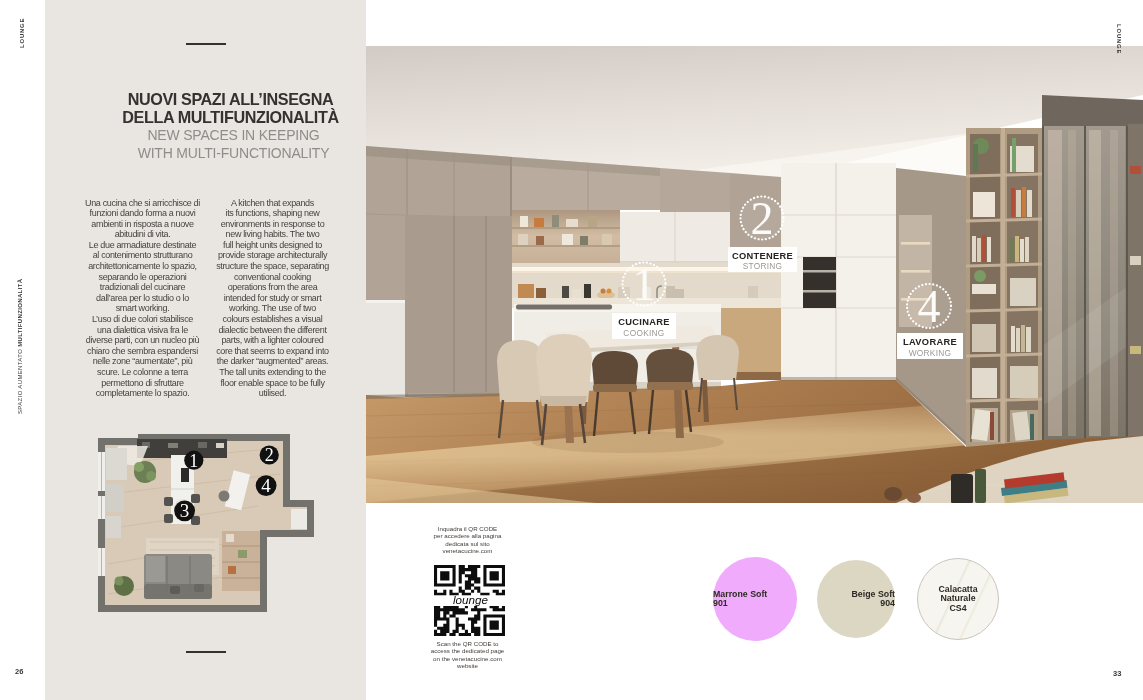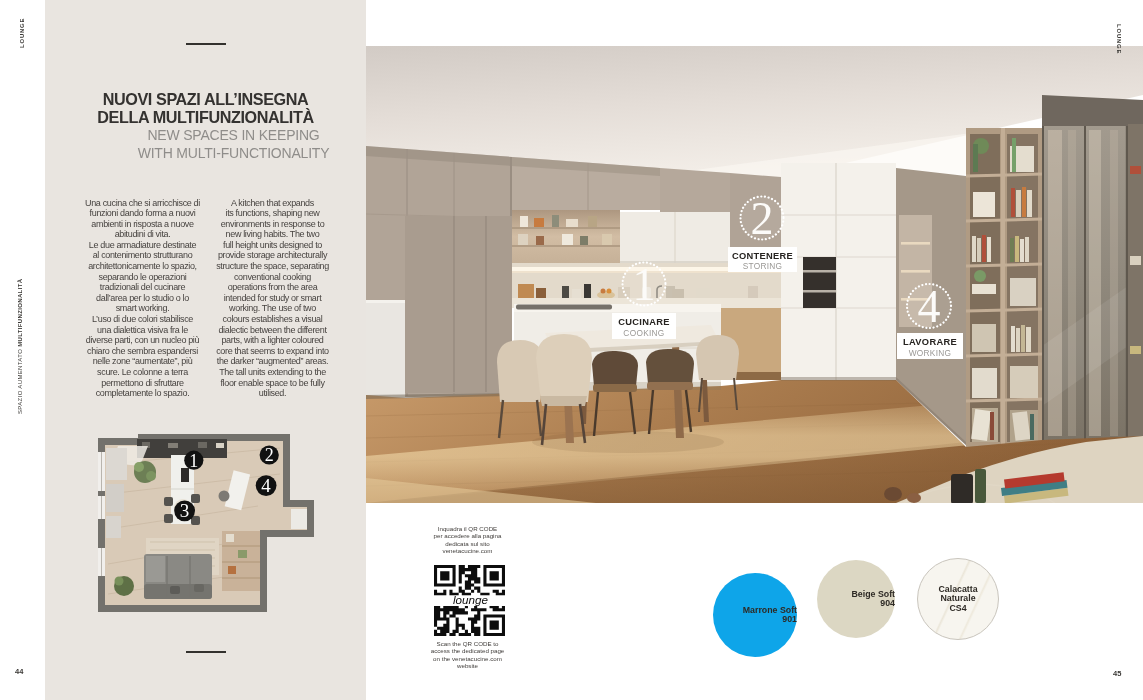--- a/index.html
+++ b/index.html
@@ -11,25 +11,25 @@
 </head>
 <body>
 <div id="page">
 
 <div class="abs" style="left:45px;top:0;width:321px;height:700px;background:#e9e5e0;"></div>
 
 <div class="abs vtext-up" style="left:19px;top:47.5px;font-size:5.9px;font-weight:bold;letter-spacing:0.85px;color:#3a3835;">LOUNGE</div>
 
 <div class="abs vtext-up" style="left:17px;top:414px;font-size:6px;letter-spacing:0.35px;color:#3a3835;">SPAZIO AUMENTATO <b>MULTIFUNZIONALITÀ</b></div>
 
-<div class="abs" style="left:15px;top:667px;font-size:7.5px;font-weight:bold;color:#3a3835;">44</div>
+<div class="abs" style="left:15px;top:667px;font-size:7.5px;font-weight:bold;color:#3a3835;">26</div>
 
 <div class="abs" style="left:186px;top:43px;width:40px;height:2.4px;background:#33312e;"></div>
 
-<div class="abs" style="left:45px;top:90px;width:321px;text-align:center;font-weight:bold;font-size:16.2px;line-height:18px;color:#343230;letter-spacing:-0.4px;">NUOVI SPAZI ALL’INSEGNA<br>DELLA MULTIFUNZIONALITÀ</div>
+<div class="abs" style="left:45px;top:90px;width:321px;text-align:center;font-weight:bold;font-size:16.2px;line-height:18px;color:#343230;letter-spacing:-0.4px;padding-left:25px;">NUOVI SPAZI ALL’INSEGNA<br>DELLA MULTIFUNZIONALITÀ</div>
 
 <div class="abs" style="left:45px;top:125.5px;width:321px;text-align:center;font-weight:normal;font-size:14px;line-height:18px;color:#8f8d8a;letter-spacing:-0.2px;padding-left:28px;">NEW SPACES IN KEEPING<br>WITH MULTI-FUNCTIONALITY</div>
 
 <div class="abs" style="left:62px;top:197.5px;width:161px;text-align:center;font-size:9px;line-height:10.6px;letter-spacing:-0.35px;color:#474340;">Una cucina che si arricchisce di<br>funzioni dando forma a nuovi<br>ambienti in risposta a nuove<br>abitudini di vita.<br>Le due armadiature destinate<br>al contenimento strutturano<br>architettonicamente lo spazio,<br>separando le operazioni<br>tradizionali del cucinare<br>dall’area per lo studio o lo<br>smart working.<br>L’uso di due colori stabilisce<br>una dialettica visiva fra le<br>diverse parti, con un nucleo più<br>chiaro che sembra espandersi<br>nelle zone “aumentate”, più<br>scure. Le colonne a terra<br>permettono di sfruttare<br>completamente lo spazio.</div>
 
 <div class="abs" style="left:192px;top:197.5px;width:161px;text-align:center;font-size:9px;line-height:10.6px;letter-spacing:-0.35px;color:#474340;">A kitchen that expands<br>its functions, shaping new<br>environments in response to<br>new living habits. The two<br>full height units designed to<br>provide storage architecturally<br>structure the space, separating<br>conventional cooking<br>operations from the area<br>intended for study or smart<br>working. The use of two<br>colours establishes a visual<br>dialectic between the different<br>parts, with a lighter coloured<br>core that seems to expand into<br>the darker “augmented” areas.<br>The tall units extending to the<br>floor enable space to be fully<br>utilised.</div>
 
 <svg class="abs" style="left:98px;top:434px;" width="217" height="182" viewBox="0 0 217 182">
 
 <polygon points="0,4 40,4 40,0 192,0 192,66 216,66 216,103 169,103 169,178 0,178" fill="#73716c"></polygon>
@@ -435,29 +435,29 @@
 <rect x="0" y="0" width="70.15" height="70.15" fill="#ffffff"></rect>
 <g fill="#0d0d0d">
         <path d="M0.0 0.0h3.05v3.05h-3.05zM3.05 0.0h3.05v3.05h-3.05zM6.1 0.0h3.05v3.05h-3.05zM9.15 0.0h3.05v3.05h-3.05zM12.2 0.0h3.05v3.05h-3.05zM15.25 0.0h3.05v3.05h-3.05zM18.3 0.0h3.05v3.05h-3.05zM24.4 0.0h3.05v3.05h-3.05zM27.45 0.0h3.05v3.05h-3.05zM33.55 0.0h3.05v3.05h-3.05zM36.6 0.0h3.05v3.05h-3.05zM39.65 0.0h3.05v3.05h-3.05zM42.7 0.0h3.05v3.05h-3.05zM48.8 0.0h3.05v3.05h-3.05zM51.85 0.0h3.05v3.05h-3.05zM54.9 0.0h3.05v3.05h-3.05zM57.95 0.0h3.05v3.05h-3.05zM61.0 0.0h3.05v3.05h-3.05zM64.05 0.0h3.05v3.05h-3.05zM67.1 0.0h3.05v3.05h-3.05zM0.0 3.05h3.05v3.05h-3.05zM18.3 3.05h3.05v3.05h-3.05zM24.4 3.05h3.05v3.05h-3.05zM27.45 3.05h3.05v3.05h-3.05zM30.5 3.05h3.05v3.05h-3.05zM33.55 3.05h3.05v3.05h-3.05zM36.6 3.05h3.05v3.05h-3.05zM39.65 3.05h3.05v3.05h-3.05zM48.8 3.05h3.05v3.05h-3.05zM67.1 3.05h3.05v3.05h-3.05zM0.0 6.1h3.05v3.05h-3.05zM6.1 6.1h3.05v3.05h-3.05zM9.15 6.1h3.05v3.05h-3.05zM12.2 6.1h3.05v3.05h-3.05zM18.3 6.1h3.05v3.05h-3.05zM24.4 6.1h3.05v3.05h-3.05zM27.45 6.1h3.05v3.05h-3.05zM36.6 6.1h3.05v3.05h-3.05zM39.65 6.1h3.05v3.05h-3.05zM48.8 6.1h3.05v3.05h-3.05zM54.9 6.1h3.05v3.05h-3.05zM57.95 6.1h3.05v3.05h-3.05zM61.0 6.1h3.05v3.05h-3.05zM67.1 6.1h3.05v3.05h-3.05zM0.0 9.15h3.05v3.05h-3.05zM6.1 9.15h3.05v3.05h-3.05zM9.15 9.15h3.05v3.05h-3.05zM12.2 9.15h3.05v3.05h-3.05zM18.3 9.15h3.05v3.05h-3.05zM24.4 9.15h3.05v3.05h-3.05zM30.5 9.15h3.05v3.05h-3.05zM33.55 9.15h3.05v3.05h-3.05zM36.6 9.15h3.05v3.05h-3.05zM39.65 9.15h3.05v3.05h-3.05zM48.8 9.15h3.05v3.05h-3.05zM54.9 9.15h3.05v3.05h-3.05zM57.95 9.15h3.05v3.05h-3.05zM61.0 9.15h3.05v3.05h-3.05zM67.1 9.15h3.05v3.05h-3.05zM0.0 12.2h3.05v3.05h-3.05zM6.1 12.2h3.05v3.05h-3.05zM9.15 12.2h3.05v3.05h-3.05zM12.2 12.2h3.05v3.05h-3.05zM18.3 12.2h3.05v3.05h-3.05zM24.4 12.2h3.05v3.05h-3.05zM33.55 12.2h3.05v3.05h-3.05zM36.6 12.2h3.05v3.05h-3.05zM39.65 12.2h3.05v3.05h-3.05zM42.7 12.2h3.05v3.05h-3.05zM48.8 12.2h3.05v3.05h-3.05zM54.9 12.2h3.05v3.05h-3.05zM57.95 12.2h3.05v3.05h-3.05zM61.0 12.2h3.05v3.05h-3.05zM67.1 12.2h3.05v3.05h-3.05zM0.0 15.25h3.05v3.05h-3.05zM18.3 15.25h3.05v3.05h-3.05zM24.4 15.25h3.05v3.05h-3.05zM30.5 15.25h3.05v3.05h-3.05zM33.55 15.25h3.05v3.05h-3.05zM39.65 15.25h3.05v3.05h-3.05zM42.7 15.25h3.05v3.05h-3.05zM48.8 15.25h3.05v3.05h-3.05zM67.1 15.25h3.05v3.05h-3.05zM0.0 18.3h3.05v3.05h-3.05zM3.05 18.3h3.05v3.05h-3.05zM6.1 18.3h3.05v3.05h-3.05zM9.15 18.3h3.05v3.05h-3.05zM12.2 18.3h3.05v3.05h-3.05zM15.25 18.3h3.05v3.05h-3.05zM18.3 18.3h3.05v3.05h-3.05zM30.5 18.3h3.05v3.05h-3.05zM33.55 18.3h3.05v3.05h-3.05zM36.6 18.3h3.05v3.05h-3.05zM48.8 18.3h3.05v3.05h-3.05zM51.85 18.3h3.05v3.05h-3.05zM54.9 18.3h3.05v3.05h-3.05zM57.95 18.3h3.05v3.05h-3.05zM61.0 18.3h3.05v3.05h-3.05zM64.05 18.3h3.05v3.05h-3.05zM67.1 18.3h3.05v3.05h-3.05zM24.4 21.35h3.05v3.05h-3.05zM30.5 21.35h3.05v3.05h-3.05zM33.55 21.35h3.05v3.05h-3.05zM39.65 21.35h3.05v3.05h-3.05zM42.7 21.35h3.05v3.05h-3.05zM0.0 24.4h3.05v3.05h-3.05zM9.15 24.4h3.05v3.05h-3.05zM15.25 24.4h3.05v3.05h-3.05zM24.4 24.4h3.05v3.05h-3.05zM27.45 24.4h3.05v3.05h-3.05zM36.6 24.4h3.05v3.05h-3.05zM42.7 24.4h3.05v3.05h-3.05zM57.95 24.4h3.05v3.05h-3.05zM61.0 24.4h3.05v3.05h-3.05zM67.1 24.4h3.05v3.05h-3.05zM0.0 27.45h3.05v3.05h-3.05zM3.05 27.45h3.05v3.05h-3.05zM6.1 27.45h3.05v3.05h-3.05zM9.15 27.45h3.05v3.05h-3.05zM15.25 27.45h3.05v3.05h-3.05zM18.3 27.45h3.05v3.05h-3.05zM21.35 27.45h3.05v3.05h-3.05zM27.45 27.45h3.05v3.05h-3.05zM30.5 27.45h3.05v3.05h-3.05zM33.55 27.45h3.05v3.05h-3.05zM45.75 27.45h3.05v3.05h-3.05zM48.8 27.45h3.05v3.05h-3.05zM51.85 27.45h3.05v3.05h-3.05zM61.0 27.45h3.05v3.05h-3.05zM64.05 27.45h3.05v3.05h-3.05zM67.1 27.45h3.05v3.05h-3.05zM0.0 39.65h3.05v3.05h-3.05zM3.05 39.65h3.05v3.05h-3.05zM9.15 39.65h3.05v3.05h-3.05zM12.2 39.65h3.05v3.05h-3.05zM15.25 39.65h3.05v3.05h-3.05zM18.3 39.65h3.05v3.05h-3.05zM21.35 39.65h3.05v3.05h-3.05zM30.5 39.65h3.05v3.05h-3.05zM39.65 39.65h3.05v3.05h-3.05zM54.9 39.65h3.05v3.05h-3.05zM57.95 39.65h3.05v3.05h-3.05zM61.0 39.65h3.05v3.05h-3.05zM67.1 39.65h3.05v3.05h-3.05zM0.0 42.7h3.05v3.05h-3.05zM3.05 42.7h3.05v3.05h-3.05zM6.1 42.7h3.05v3.05h-3.05zM9.15 42.7h3.05v3.05h-3.05zM12.2 42.7h3.05v3.05h-3.05zM15.25 42.7h3.05v3.05h-3.05zM18.3 42.7h3.05v3.05h-3.05zM21.35 42.7h3.05v3.05h-3.05zM24.4 42.7h3.05v3.05h-3.05zM27.45 42.7h3.05v3.05h-3.05zM36.6 42.7h3.05v3.05h-3.05zM39.65 42.7h3.05v3.05h-3.05zM42.7 42.7h3.05v3.05h-3.05zM45.75 42.7h3.05v3.05h-3.05zM48.8 42.7h3.05v3.05h-3.05zM57.95 42.7h3.05v3.05h-3.05zM61.0 42.7h3.05v3.05h-3.05zM64.05 42.7h3.05v3.05h-3.05zM67.1 42.7h3.05v3.05h-3.05zM0.0 45.75h3.05v3.05h-3.05zM3.05 45.75h3.05v3.05h-3.05zM9.15 45.75h3.05v3.05h-3.05zM12.2 45.75h3.05v3.05h-3.05zM18.3 45.75h3.05v3.05h-3.05zM21.35 45.75h3.05v3.05h-3.05zM24.4 45.75h3.05v3.05h-3.05zM27.45 45.75h3.05v3.05h-3.05zM30.5 45.75h3.05v3.05h-3.05zM42.7 45.75h3.05v3.05h-3.05zM0.0 48.8h3.05v3.05h-3.05zM3.05 48.8h3.05v3.05h-3.05zM9.15 48.8h3.05v3.05h-3.05zM15.25 48.8h3.05v3.05h-3.05zM18.3 48.8h3.05v3.05h-3.05zM39.65 48.8h3.05v3.05h-3.05zM42.7 48.8h3.05v3.05h-3.05zM48.8 48.8h3.05v3.05h-3.05zM51.85 48.8h3.05v3.05h-3.05zM54.9 48.8h3.05v3.05h-3.05zM57.95 48.8h3.05v3.05h-3.05zM61.0 48.8h3.05v3.05h-3.05zM64.05 48.8h3.05v3.05h-3.05zM67.1 48.8h3.05v3.05h-3.05zM0.0 51.85h3.05v3.05h-3.05zM3.05 51.85h3.05v3.05h-3.05zM6.1 51.85h3.05v3.05h-3.05zM9.15 51.85h3.05v3.05h-3.05zM12.2 51.85h3.05v3.05h-3.05zM21.35 51.85h3.05v3.05h-3.05zM33.55 51.85h3.05v3.05h-3.05zM36.6 51.85h3.05v3.05h-3.05zM39.65 51.85h3.05v3.05h-3.05zM42.7 51.85h3.05v3.05h-3.05zM48.8 51.85h3.05v3.05h-3.05zM67.1 51.85h3.05v3.05h-3.05zM0.0 54.9h3.05v3.05h-3.05zM12.2 54.9h3.05v3.05h-3.05zM21.35 54.9h3.05v3.05h-3.05zM36.6 54.9h3.05v3.05h-3.05zM39.65 54.9h3.05v3.05h-3.05zM48.8 54.9h3.05v3.05h-3.05zM54.9 54.9h3.05v3.05h-3.05zM57.95 54.9h3.05v3.05h-3.05zM61.0 54.9h3.05v3.05h-3.05zM67.1 54.9h3.05v3.05h-3.05zM0.0 57.95h3.05v3.05h-3.05zM9.15 57.95h3.05v3.05h-3.05zM12.2 57.95h3.05v3.05h-3.05zM21.35 57.95h3.05v3.05h-3.05zM24.4 57.95h3.05v3.05h-3.05zM27.45 57.95h3.05v3.05h-3.05zM36.6 57.95h3.05v3.05h-3.05zM48.8 57.95h3.05v3.05h-3.05zM54.9 57.95h3.05v3.05h-3.05zM57.95 57.95h3.05v3.05h-3.05zM61.0 57.95h3.05v3.05h-3.05zM67.1 57.95h3.05v3.05h-3.05zM3.05 61.0h3.05v3.05h-3.05zM6.1 61.0h3.05v3.05h-3.05zM9.15 61.0h3.05v3.05h-3.05zM12.2 61.0h3.05v3.05h-3.05zM21.35 61.0h3.05v3.05h-3.05zM27.45 61.0h3.05v3.05h-3.05zM36.6 61.0h3.05v3.05h-3.05zM39.65 61.0h3.05v3.05h-3.05zM42.7 61.0h3.05v3.05h-3.05zM48.8 61.0h3.05v3.05h-3.05zM54.9 61.0h3.05v3.05h-3.05zM57.95 61.0h3.05v3.05h-3.05zM61.0 61.0h3.05v3.05h-3.05zM67.1 61.0h3.05v3.05h-3.05zM0.0 64.05h3.05v3.05h-3.05zM6.1 64.05h3.05v3.05h-3.05zM9.15 64.05h3.05v3.05h-3.05zM12.2 64.05h3.05v3.05h-3.05zM18.3 64.05h3.05v3.05h-3.05zM21.35 64.05h3.05v3.05h-3.05zM30.5 64.05h3.05v3.05h-3.05zM36.6 64.05h3.05v3.05h-3.05zM39.65 64.05h3.05v3.05h-3.05zM42.7 64.05h3.05v3.05h-3.05zM48.8 64.05h3.05v3.05h-3.05zM67.1 64.05h3.05v3.05h-3.05zM0.0 67.1h3.05v3.05h-3.05zM3.05 67.1h3.05v3.05h-3.05zM6.1 67.1h3.05v3.05h-3.05zM9.15 67.1h3.05v3.05h-3.05zM15.25 67.1h3.05v3.05h-3.05zM18.3 67.1h3.05v3.05h-3.05zM24.4 67.1h3.05v3.05h-3.05zM27.45 67.1h3.05v3.05h-3.05zM30.5 67.1h3.05v3.05h-3.05zM33.55 67.1h3.05v3.05h-3.05zM39.65 67.1h3.05v3.05h-3.05zM42.7 67.1h3.05v3.05h-3.05zM48.8 67.1h3.05v3.05h-3.05zM51.85 67.1h3.05v3.05h-3.05zM54.9 67.1h3.05v3.05h-3.05zM57.95 67.1h3.05v3.05h-3.05zM61.0 67.1h3.05v3.05h-3.05zM64.05 67.1h3.05v3.05h-3.05zM67.1 67.1h3.05v3.05h-3.05z"></path>
       </g>
 <rect x="0" y="30" width="70.15" height="10.5" fill="#ffffff"></rect>
 <text x="36" y="38.6" text-anchor="middle" font-family="Liberation Sans,sans-serif" font-size="11.5" fill="#0d0d0d" font-style="italic">lounge</text>
 </svg>
 
 <div class="abs" style="left:411px;top:640px;width:113px;text-align:center;font-size:6.2px;line-height:7.3px;color:#403d3a;">Scan the QR CODE to<br>access the dedicated page<br>on the venetacucine.com<br>website</div>
 
-<div class="abs" style="left:713px;top:573px;width:84px;height:84px;border-radius:50%;background:#0ea5e9;text-align:right;font-weight:bold;font-size:8.8px;line-height:9.8px;color:#2e2a25;">
+<div class="abs" style="left:713px;top:557px;width:84px;height:84px;border-radius:50%;background:#f0abfc;text-align:left;font-weight:bold;font-size:8.8px;line-height:9.8px;color:#2e2a25;">
       <div style="margin-top:32.5px;">Marrone Soft<br>901</div>
     </div>
 
 <div class="abs" style="left:817px;top:560px;width:78px;height:78px;border-radius:50%;background:#dcd7c3;text-align:center;font-weight:bold;font-size:8.8px;line-height:9.8px;color:#2e2a25;">
       <div style="margin-top:29.5px;text-align:right;">Beige Soft<br>904</div>
     </div>
 
 <div class="abs" style="left:917px;top:558px;width:82px;height:82px;border-radius:50%;background:linear-gradient(115deg, rgba(0,0,0,0) 43%, #ebe6d9 44.5%, rgba(0,0,0,0) 46.5%, rgba(0,0,0,0) 66%, #eee9dc 67.5%, rgba(0,0,0,0) 69.5%),#f7f5ef;border:1px solid #c9c5bd;box-sizing:border-box;text-align:center;font-weight:bold;font-size:8.8px;line-height:9.8px;color:#2e2a25;">
       <div style="margin-top:25.5px;">Calacatta<br>Naturale<br>CS4</div>
     </div>
 
 <div class="abs vtext-down" style="left:1122px;top:23.5px;font-size:5.9px;font-weight:bold;letter-spacing:0.85px;color:#3a3835;">LOUNGE</div>
 
-<div class="abs" style="left:1113px;top:669px;font-size:7.5px;font-weight:bold;color:#3a3835;">45</div>
+<div class="abs" style="left:1113px;top:669px;font-size:7.5px;font-weight:bold;color:#3a3835;">33</div>
 
 </div>
 
 </body></html>

